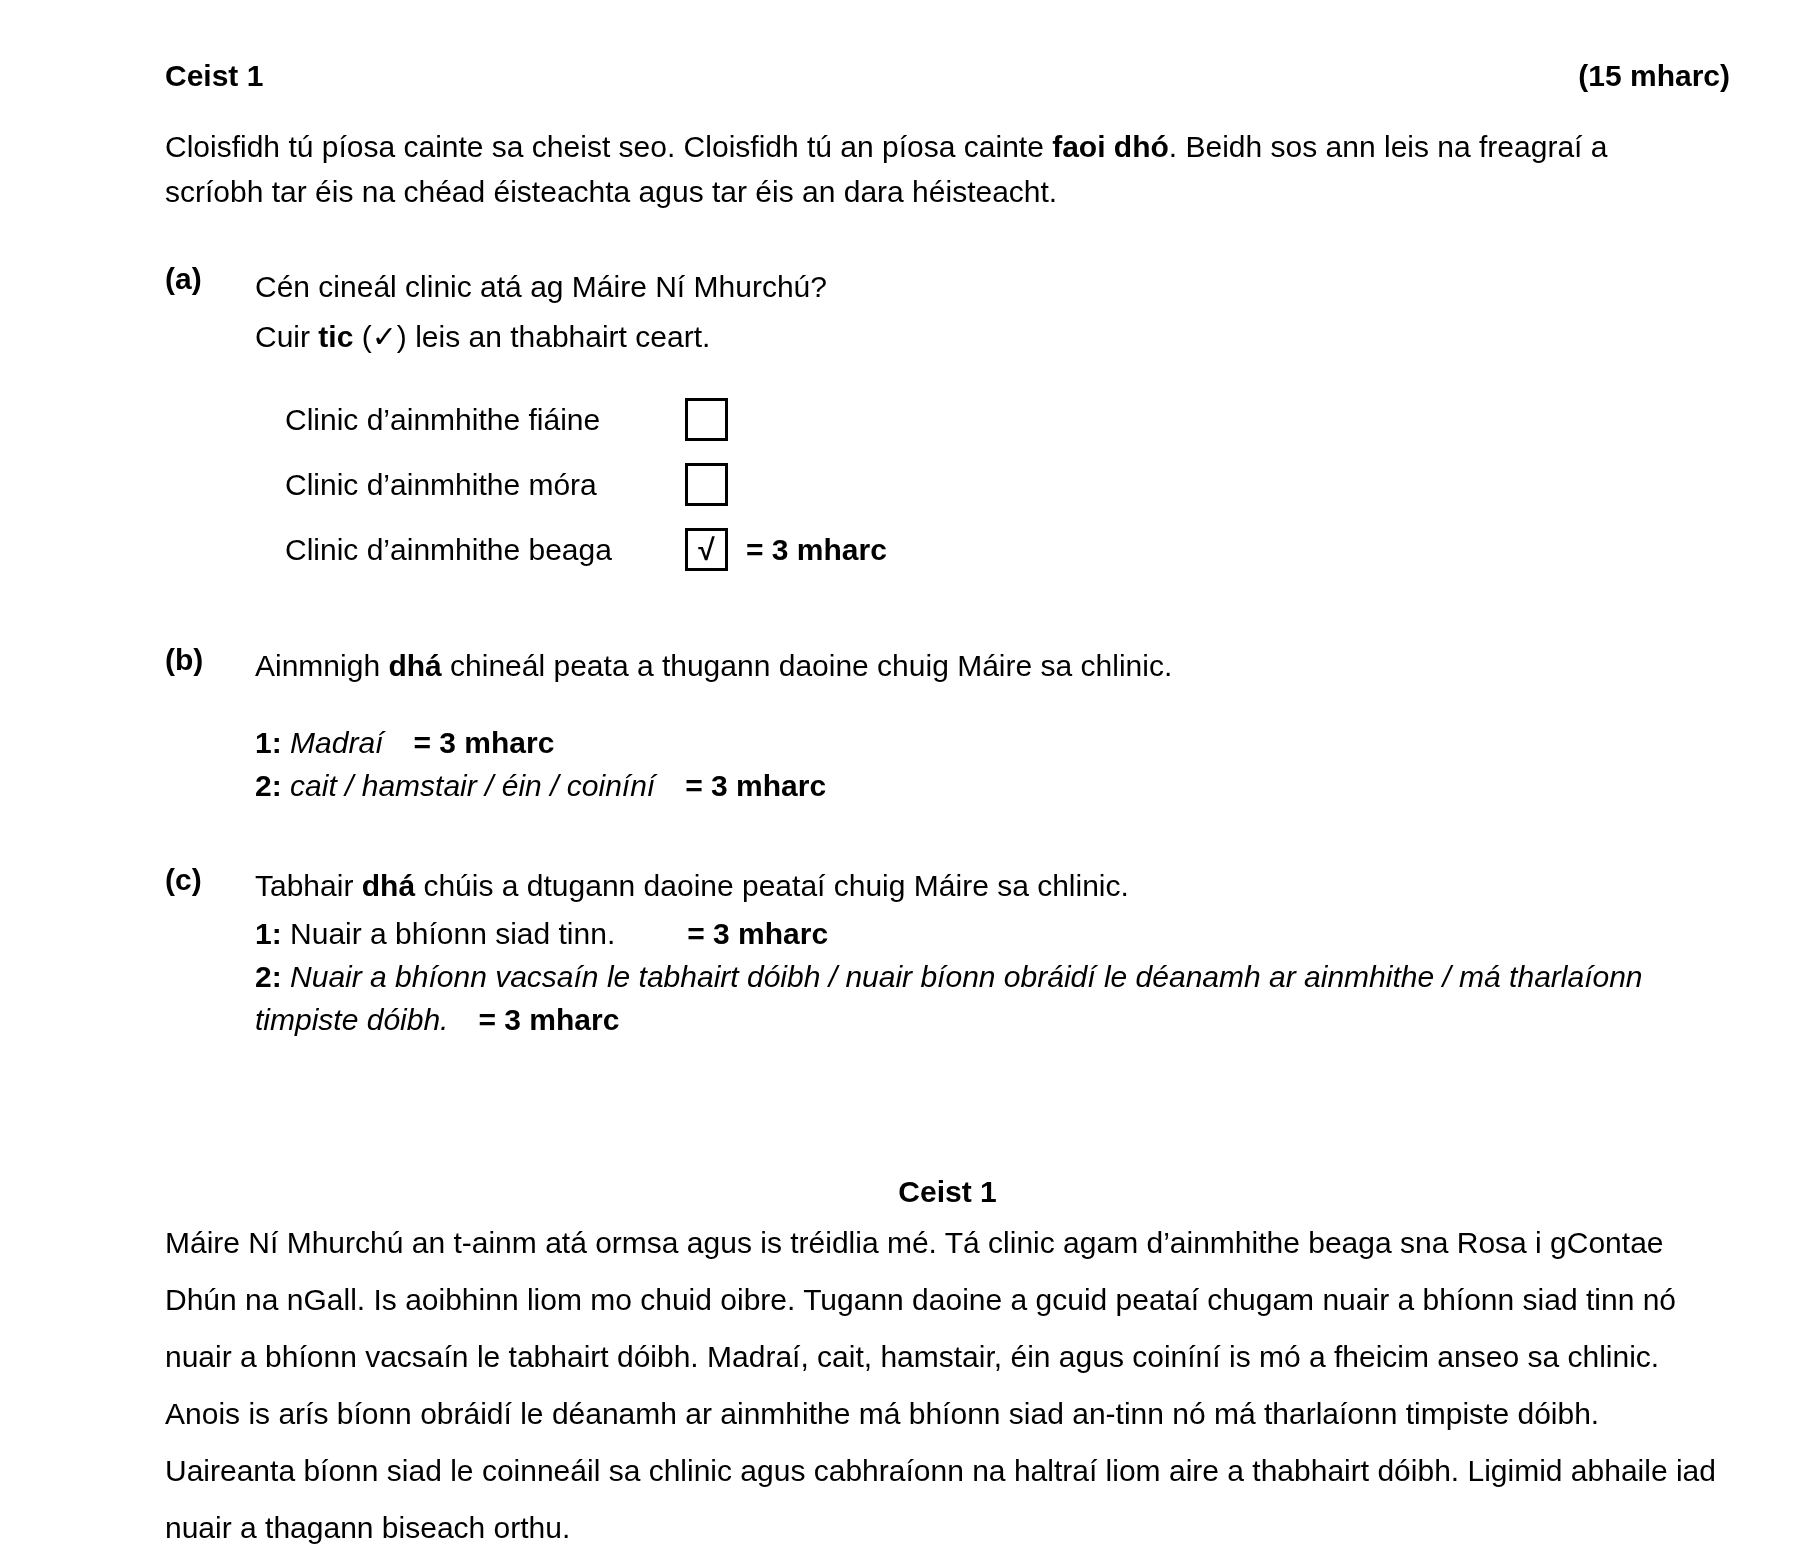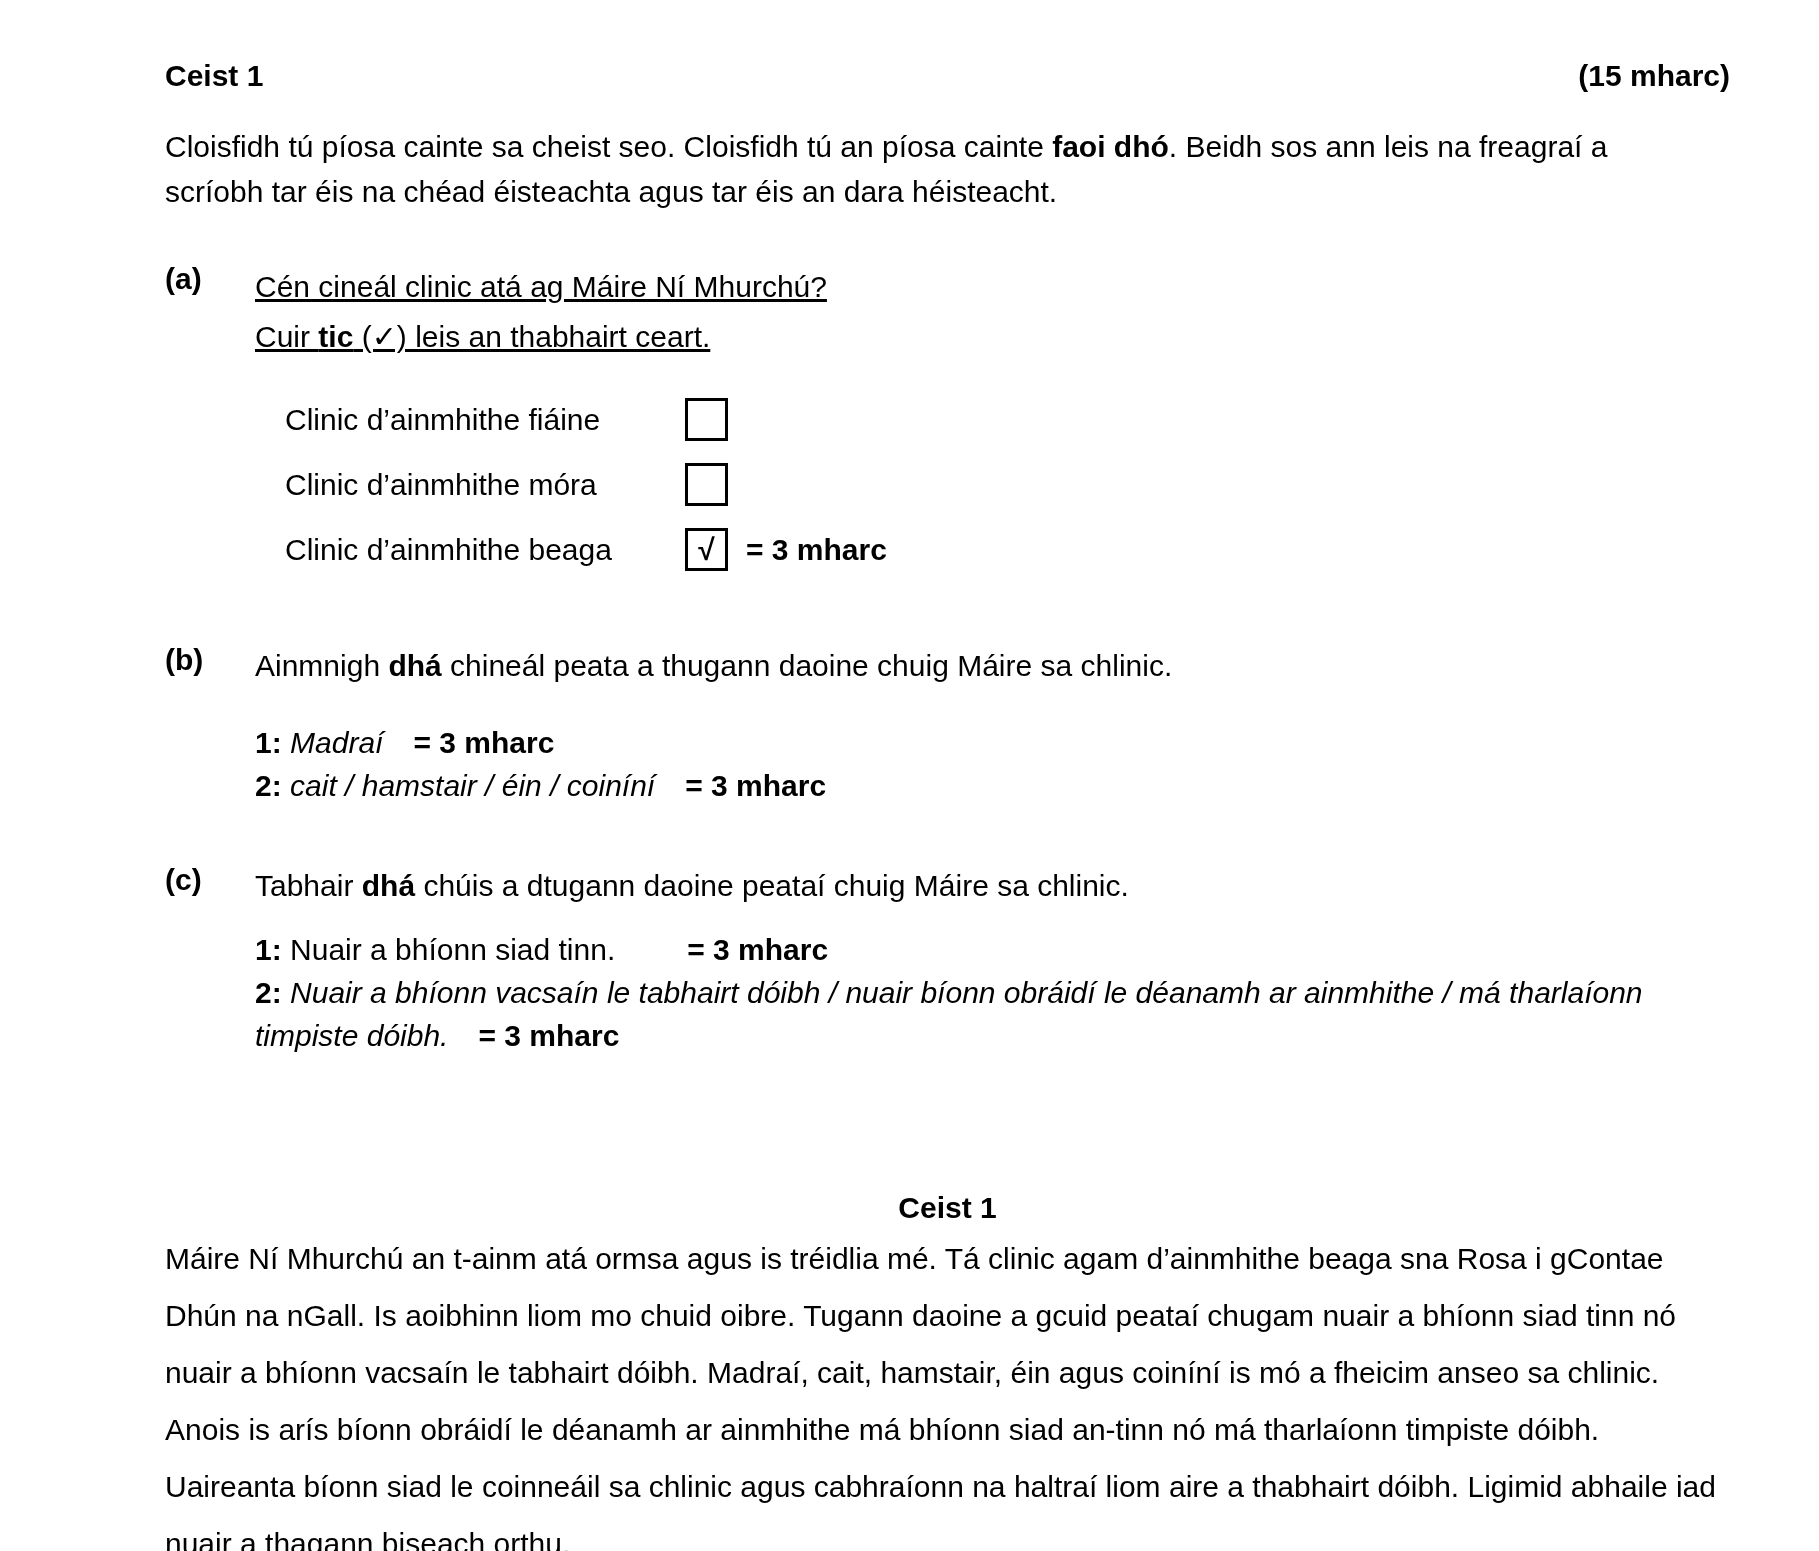--- a/index.html
+++ b/index.html
@@ -38,21 +38,21 @@
   }
 
   .qa {
     display: grid;
     grid-template-columns: 90px 1fr;
   }
   .part-a { margin-top: 48px; }
   .part-b { margin-top: 72px; }
   .part-c { margin-top: 56px; }
   .part-label { font-weight: 700; }
-  .q-line { line-height: 50px; text-decoration: underline; }
+  .q-line { line-height: 50px; }
   .q-single { line-height: 45px; }
 
   .options {
     margin-top: 36px;
     margin-left: 120px;
   }
   .option-row {
     display: flex;
     align-items: center;
     height: 43px;
@@ -78,21 +78,21 @@
     margin-left: 18px;
     font-weight: 700;
     white-space: nowrap;
   }
 
   .answers {
     margin-left: 90px;
     line-height: 43px;
   }
   .answers-b { margin-top: 33px; }
-  .answers-c { margin-top: 20px; }
+  .answers-c { margin-top: 4px; }
   .mark {
     font-weight: 700;
     padding-left: 30px;
   }
   .mark-wide { padding-left: 72px; }
 
   .transcript { margin-top: 128px; }
   .t-title {
     text-align: center;
     font-weight: 700;

